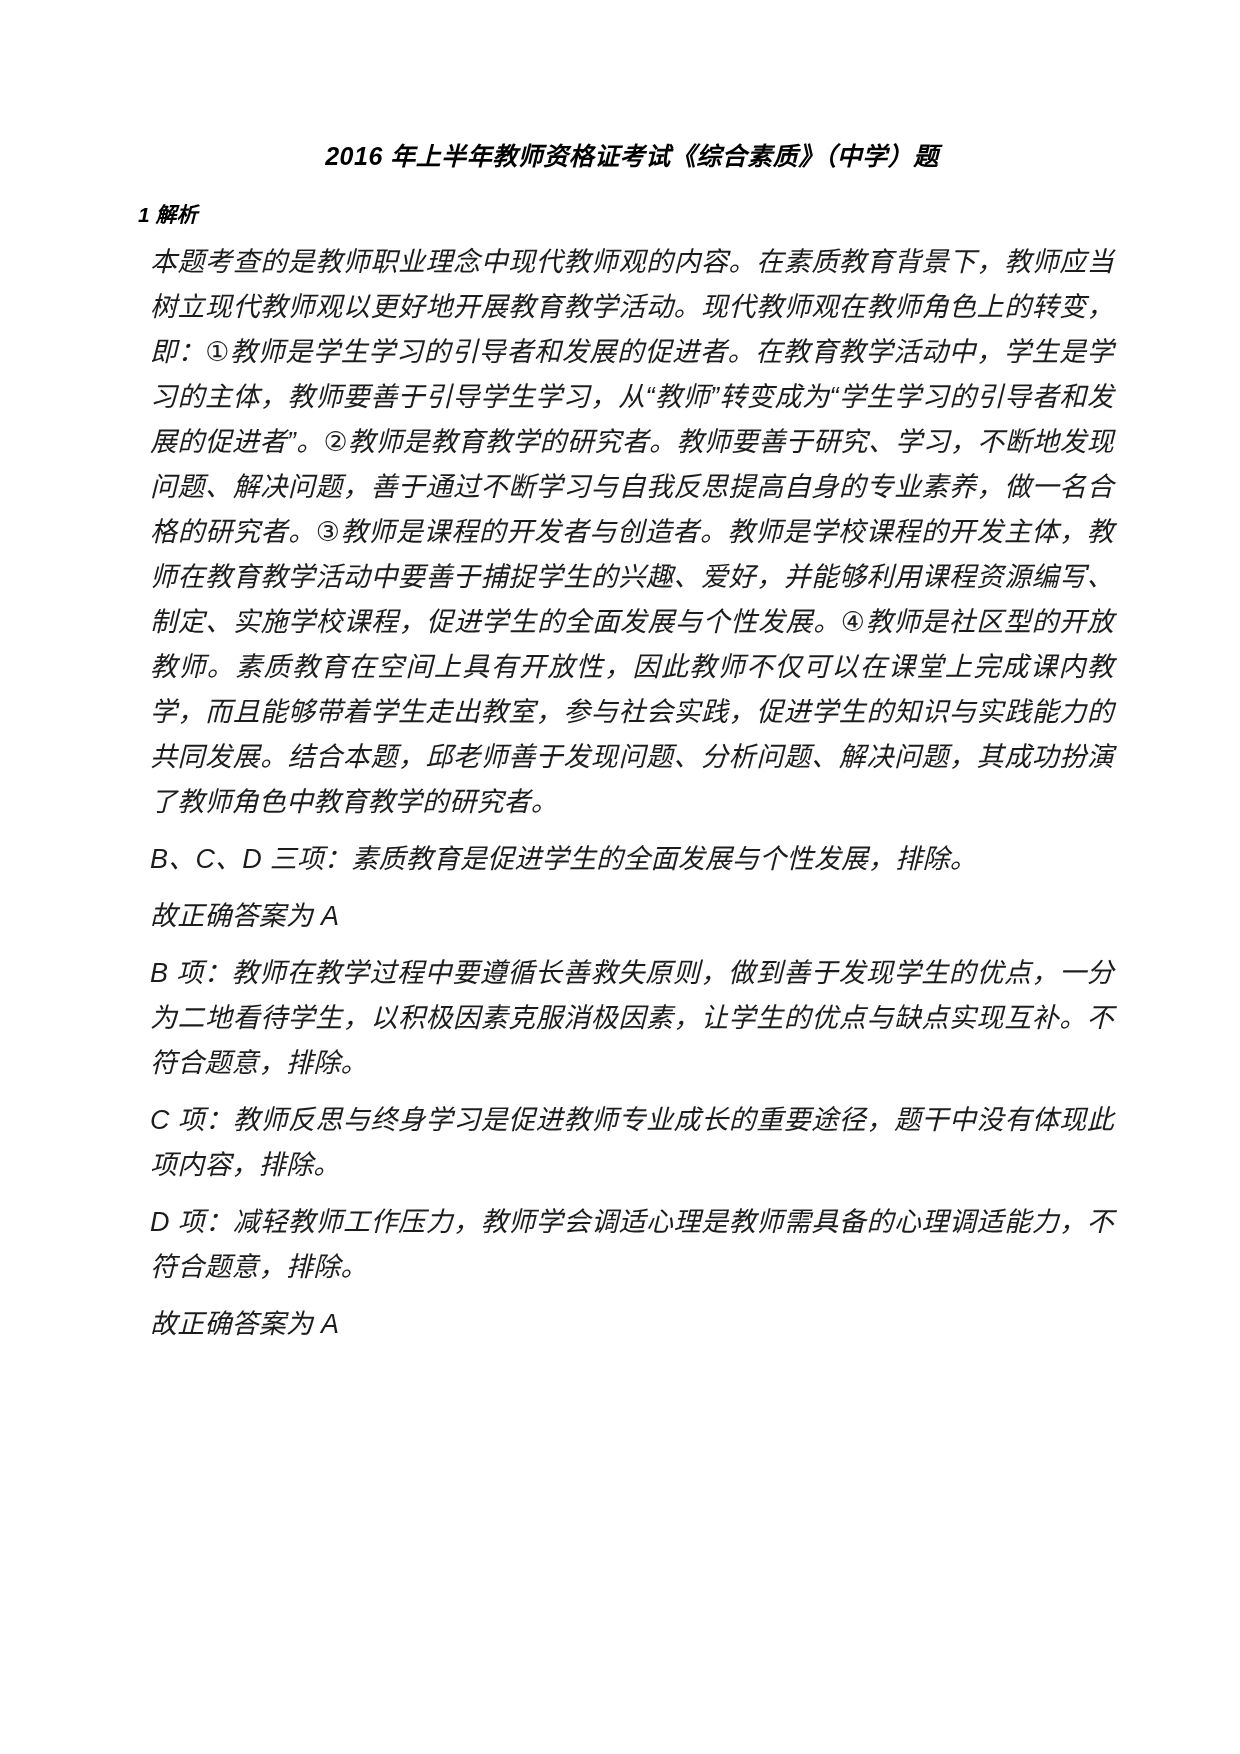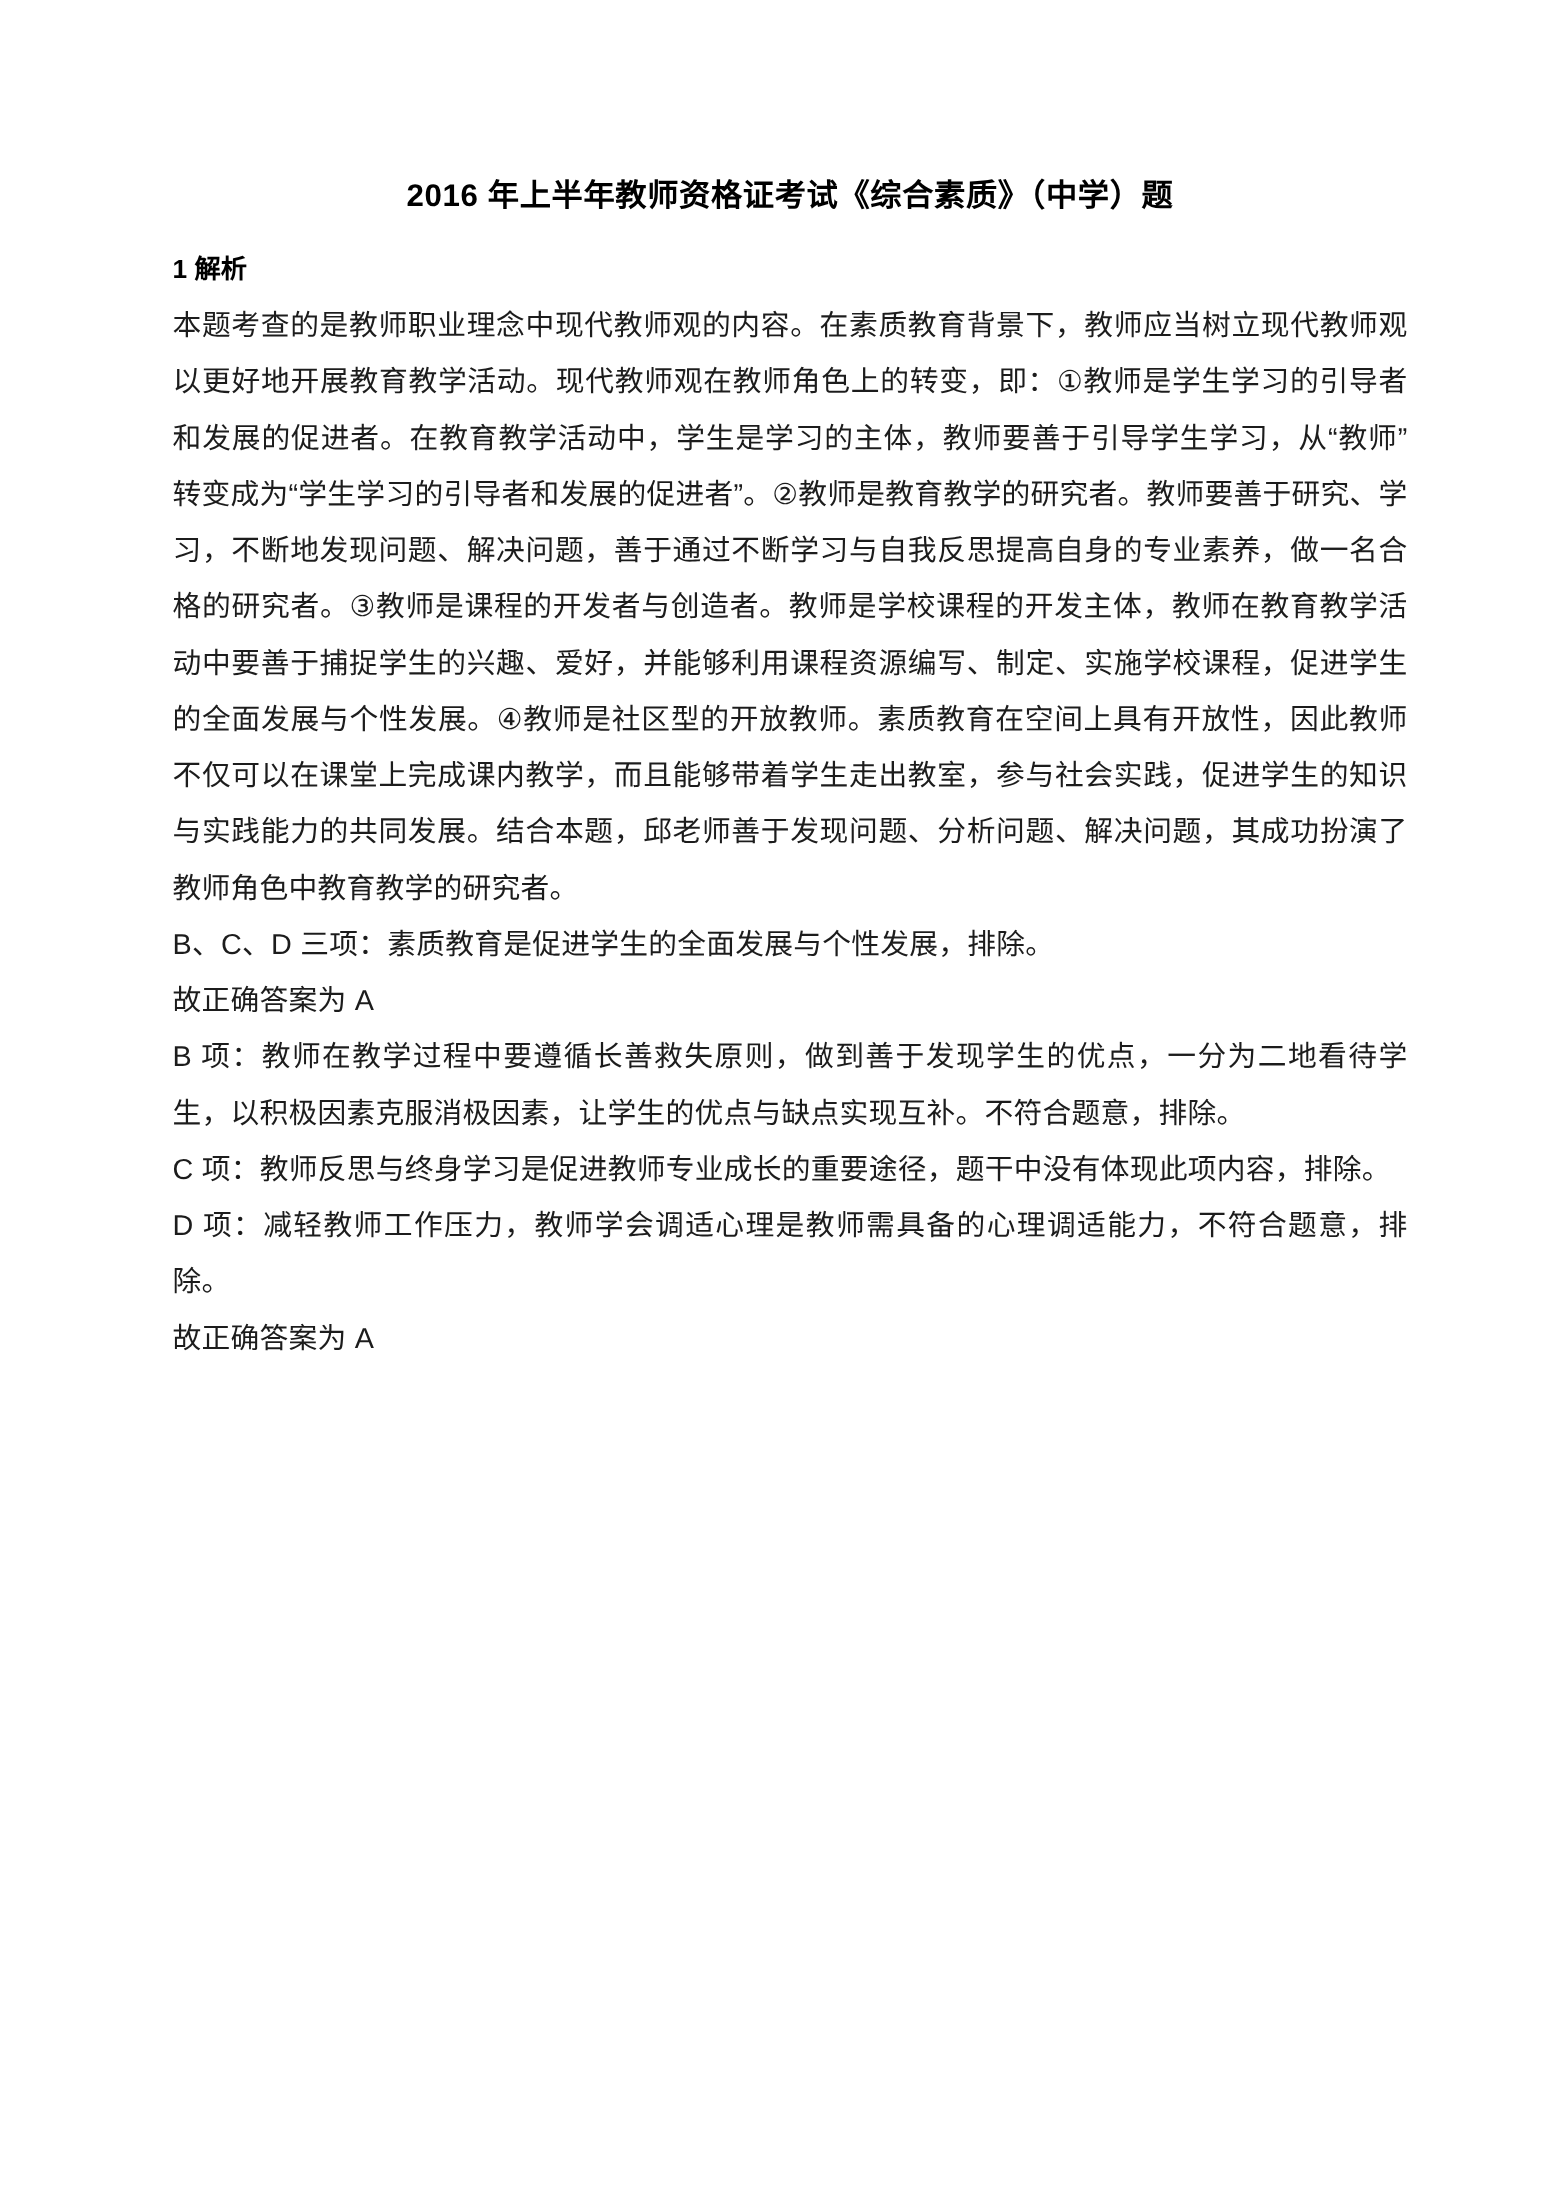--- a/index.html
+++ b/index.html
@@ -12,42 +12,43 @@
     color: #1a1a1a;
   }
   .page {
     width: 1140px;
     min-height: 1754px;
     margin: 0 auto;
     background: #ffffff;
     box-sizing: border-box;
     padding: 136px 64px 60px 88px;
     position: relative;
+    font-style: italic;
   }
   .doc-title {
     text-align: center;
     font-size: 25px;
     font-weight: bold;
     letter-spacing: 0.5px;
     margin: 0 0 26px 0;
     color: #000;
   }
   .section-heading {
     font-size: 21px;
     font-weight: bold;
     margin: 22px 0 10px 0;
     color: #000;
   }
   .section-heading:first-of-type {
     margin-top: 4px;
   }
   p.body-text {
-    font-size: 23px;
+    font-size: 27px;
     line-height: 45px;
-    margin: 0;
+    margin: 12px;
     text-align: justify;
     text-justify: inter-ideograph;
     color: #1c1c1c;
     letter-spacing: 0.2px;
   }
   p.body-text + p.body-text {
     margin-top: 0;
   }
   .justify-full {
     text-align: justify;

